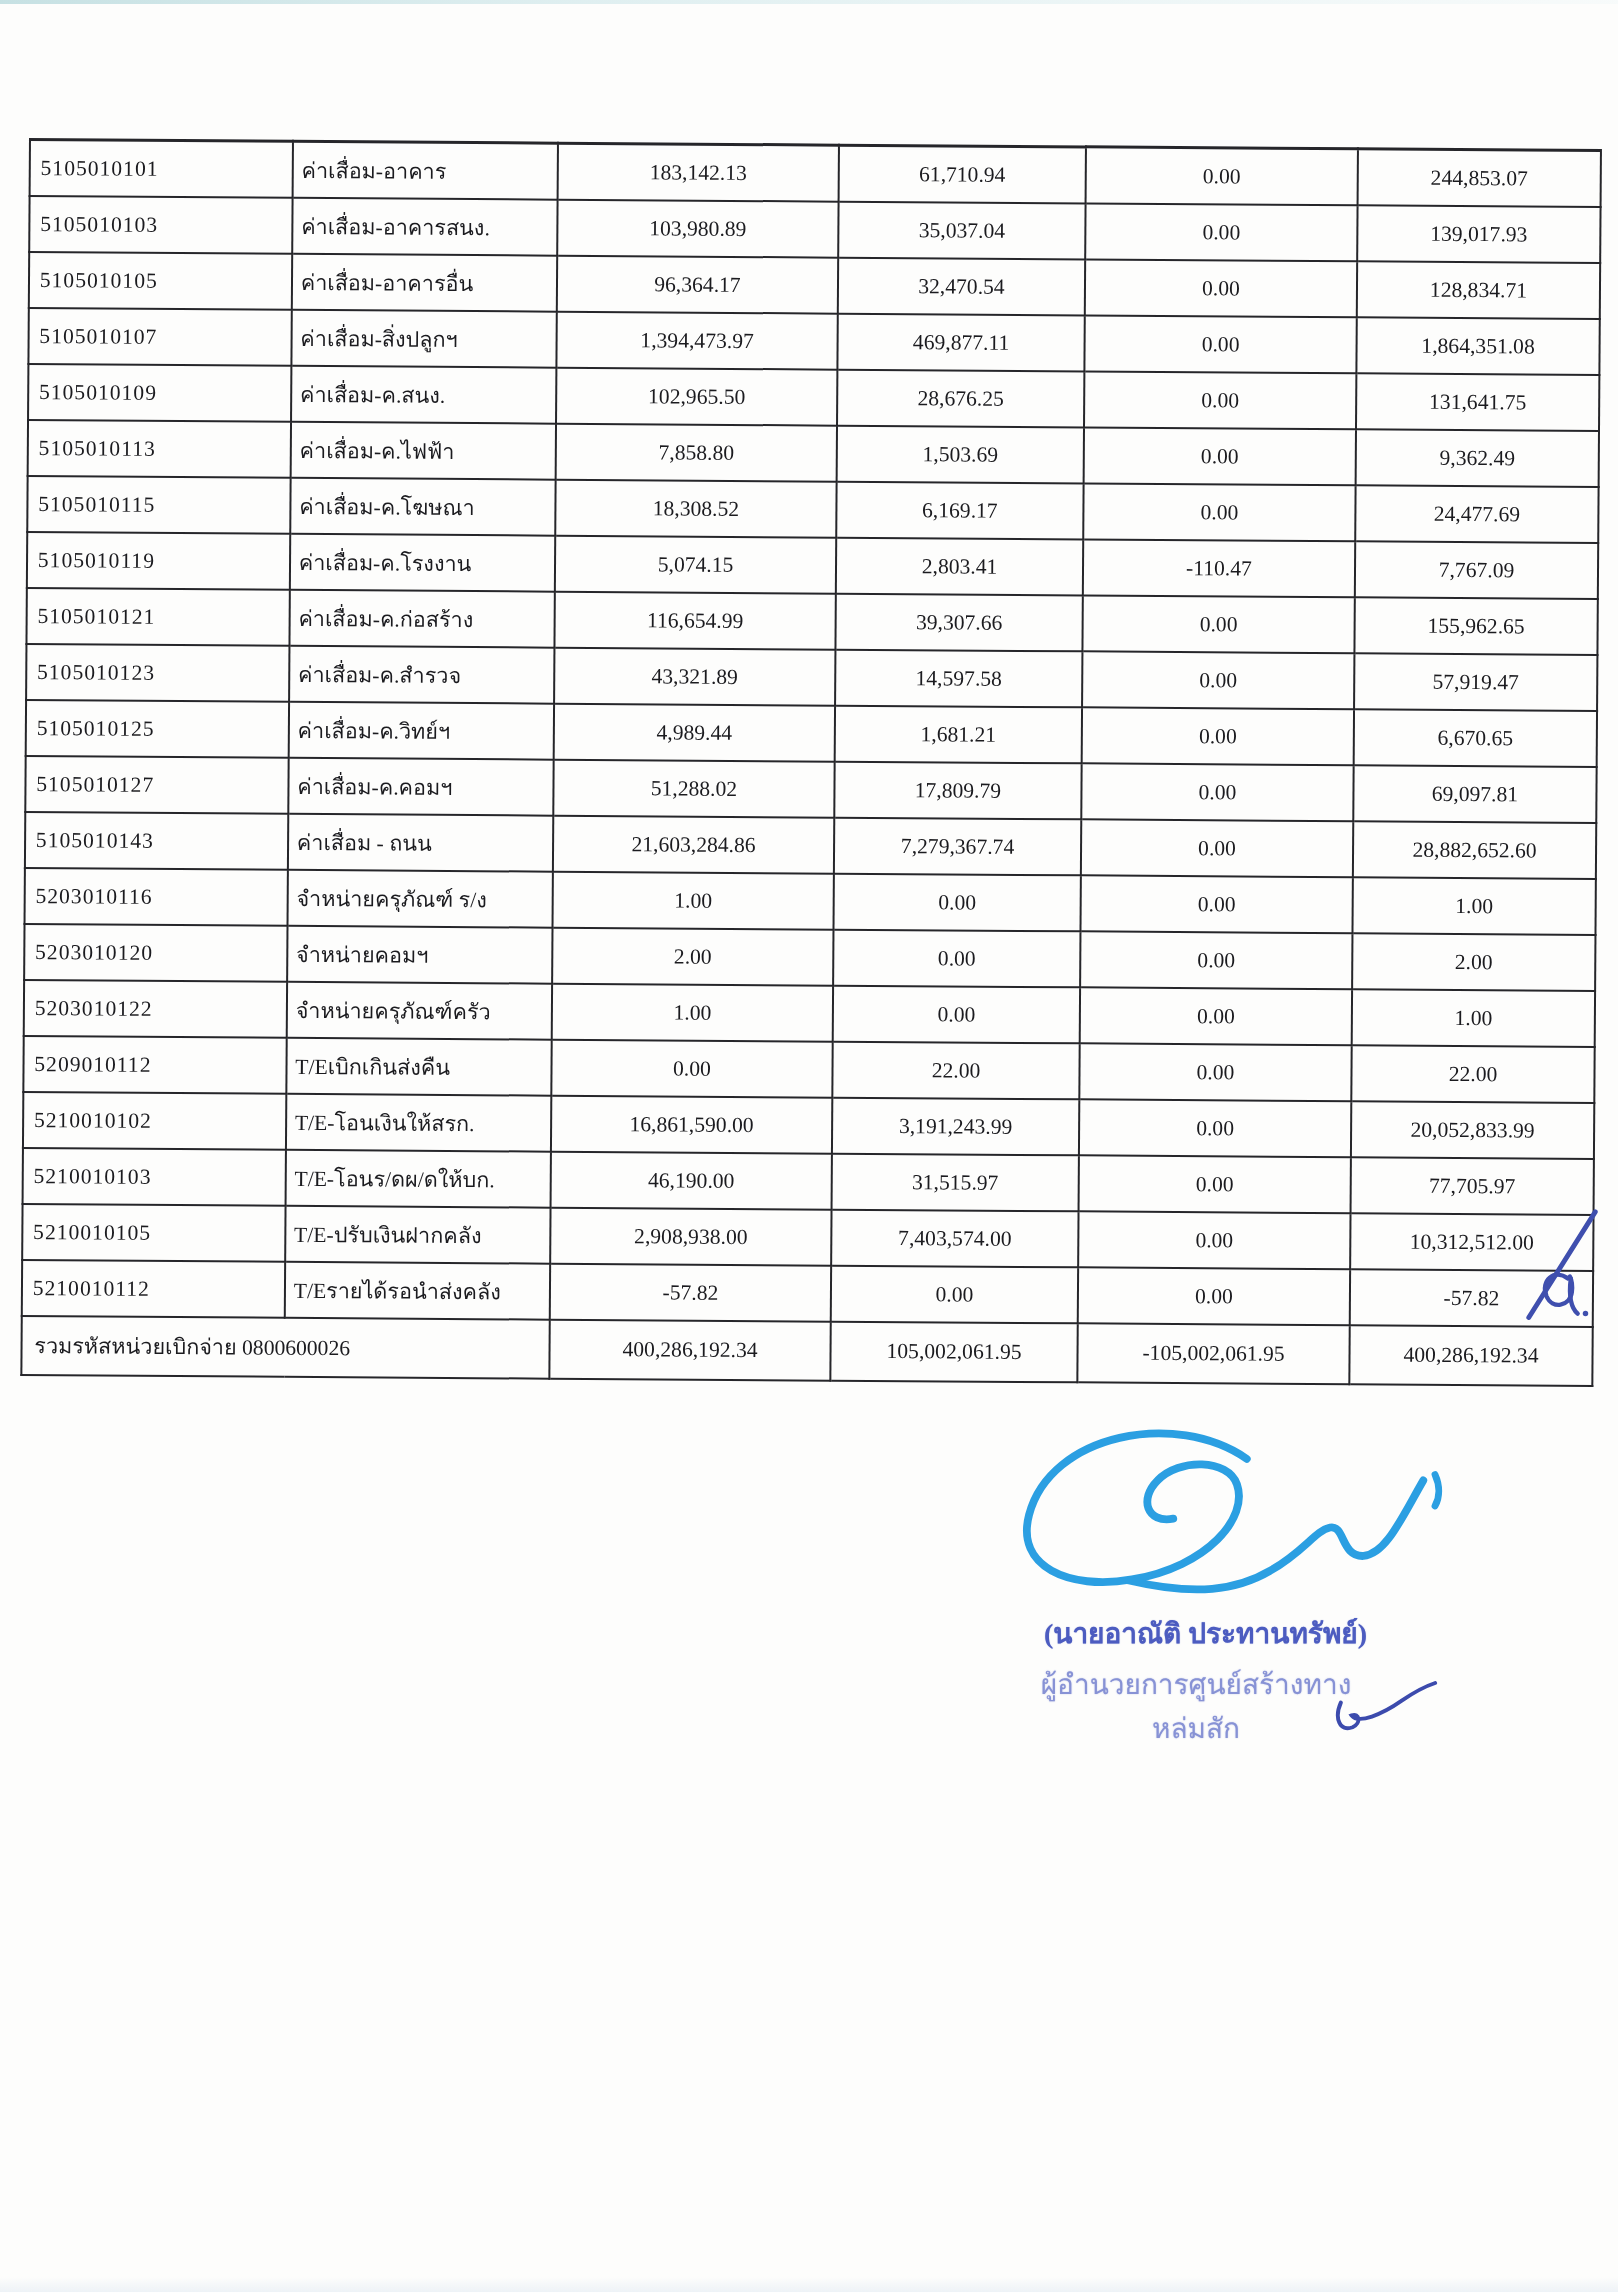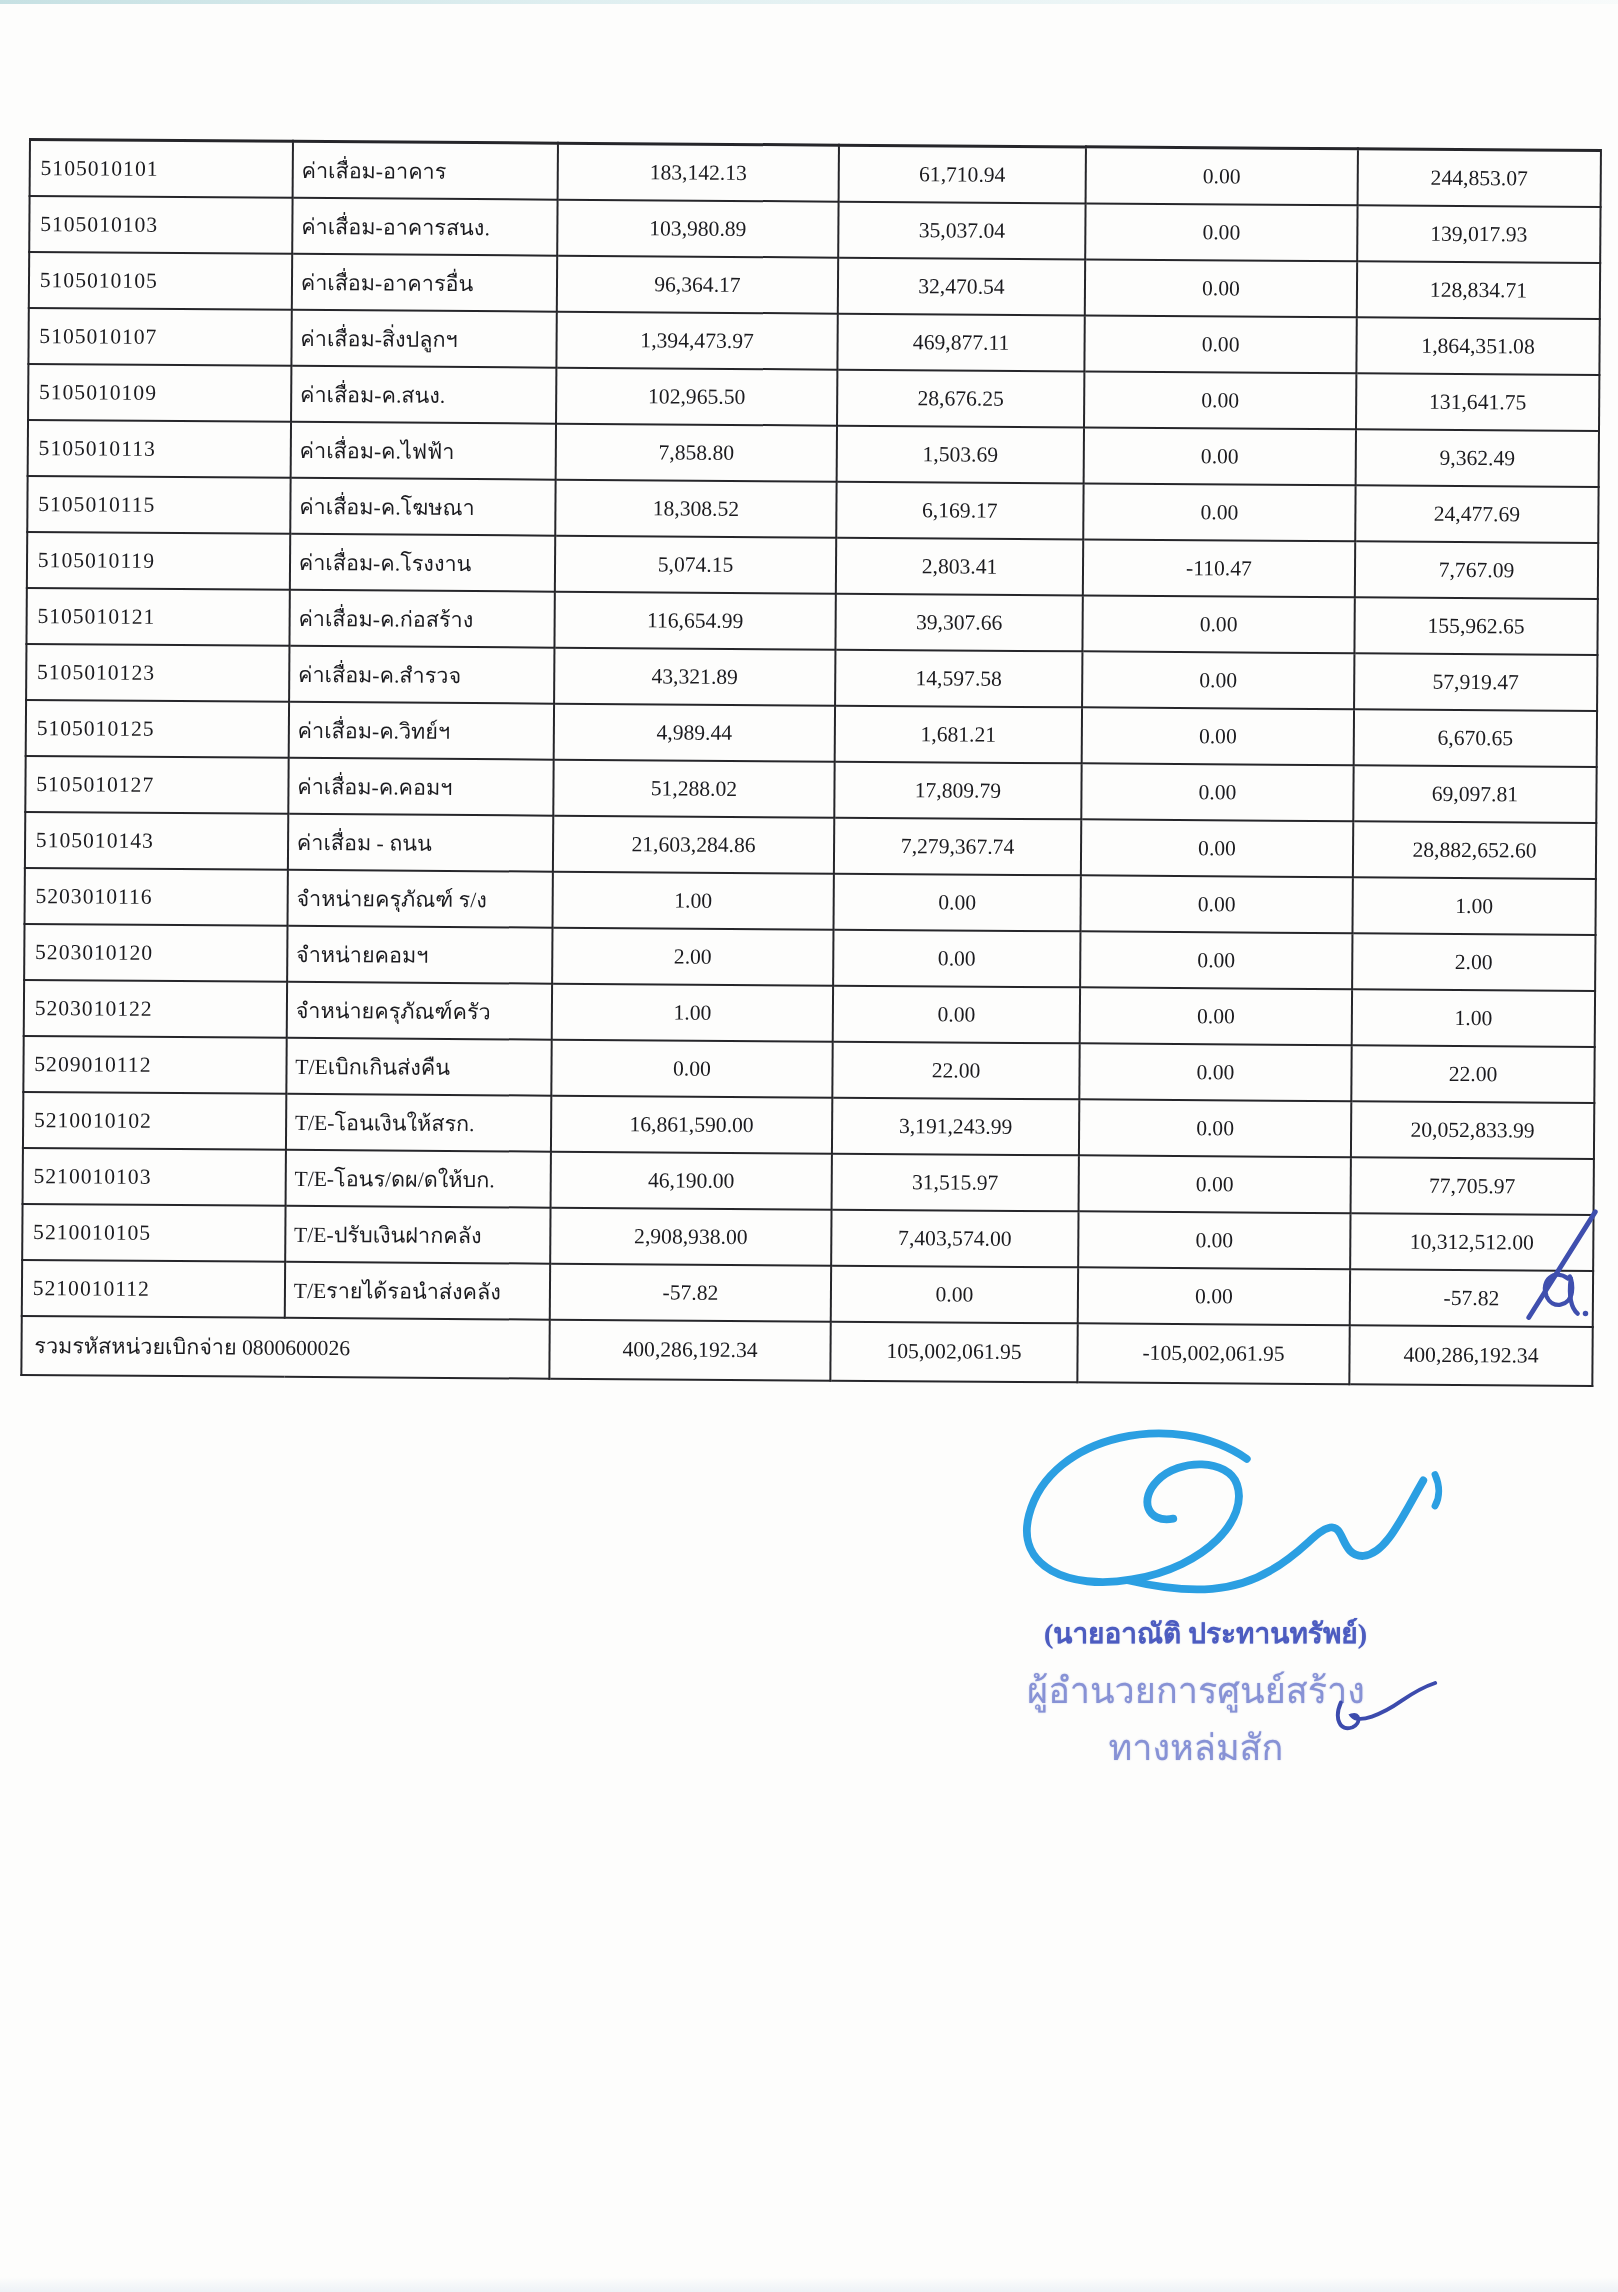--- a/index.html
+++ b/index.html
@@ -43,21 +43,21 @@
   td.c-total-label{padding-left:11.8px;font-size:22.5px;}
   
   .sig-svg{position:absolute;left:980px;top:1402px;}
   .stamp-name{
     position:absolute;left:1039px;top:1611px;width:333px;
     font-size:28px;font-weight:bold;text-align:center;
     text-shadow:0 0 1px rgba(76,92,192,.65);
   }
   .stamp-title{
     position:absolute;left:1010px;top:1662px;width:372px;
-    font-size:36px;text-align:center;
+    font-size:28px;text-align:center;
     text-shadow:0 0 1.5px rgba(126,138,210,.6);
     opacity:.92;
   }
   .mark-svg{position:absolute;}
 </style>
 </head>
 <body>
 
 <div class="top-edge"></div>
 

